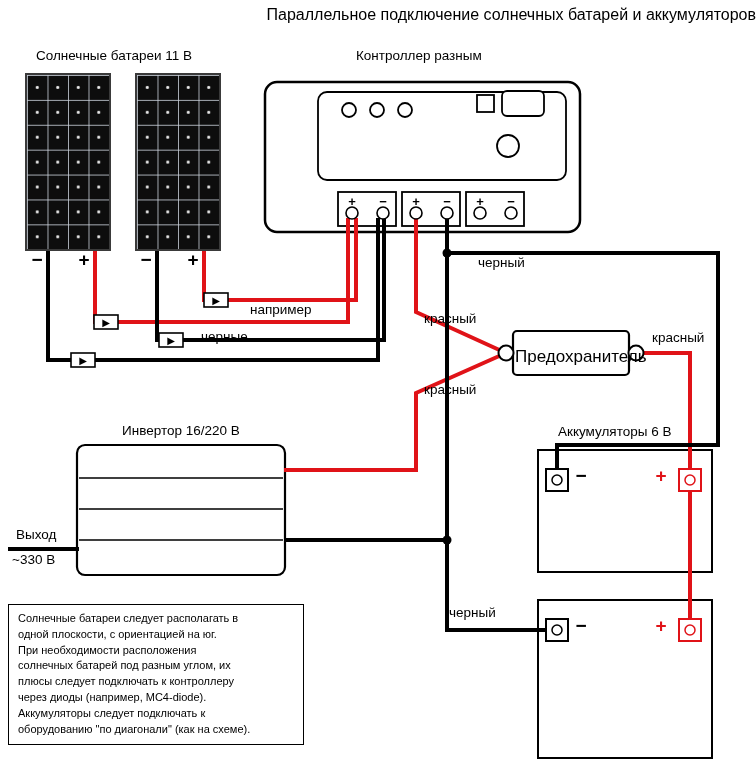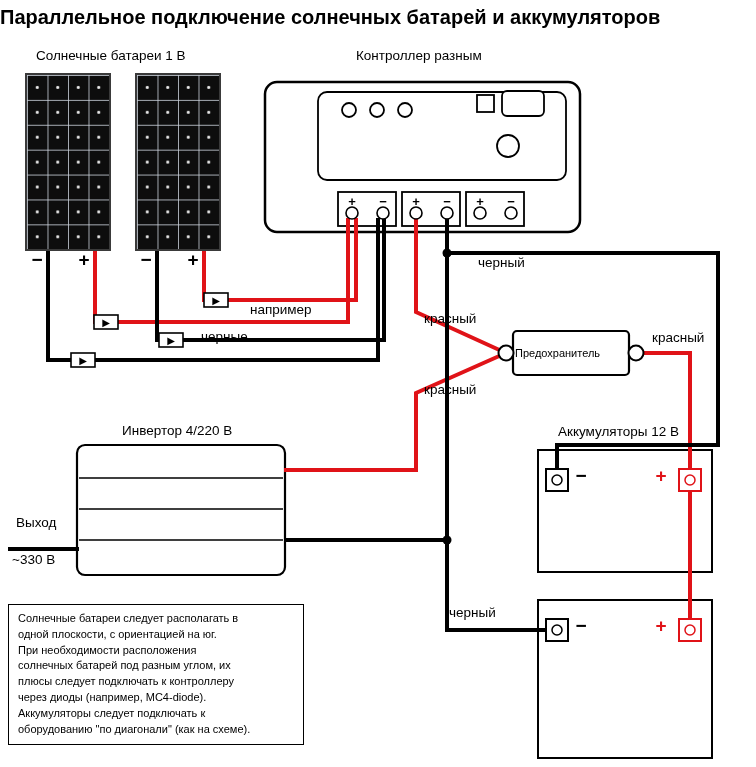--- a/index.html
+++ b/index.html
@@ -6,27 +6,27 @@
   #stage{position:relative;width:756px;height:767px;background:#fff;overflow:hidden;
          font-family:"Liberation Sans",sans-serif;color:#000}
   .panel{position:absolute;top:73px;width:86px;height:178px;box-sizing:border-box;
          background-color:#0d0d0d;border:2px solid #3a3a3a;
          background-image:
            radial-gradient(circle,rgba(255,255,255,.9) 1.1px,transparent 2px),
            linear-gradient(to right,rgba(205,212,222,.8) 1.4px,transparent 1.4px),
            linear-gradient(to bottom,rgba(205,212,222,.8) 1.4px,transparent 1.4px);
          background-size:20.5px 24.9px}
   svg.wiring{position:absolute;left:0;top:0}
-  .title{position:absolute;left:0;top:6px;width:756px;text-align:left;
-         font-size:20px;font-weight:bold}
+  .title{position:absolute;left:0;top:6px;width:756px;text-align:right;
+         font-size:16px;font-weight:normal}
   .lbl{position:absolute;font-size:13.5px;white-space:nowrap;line-height:1.1}
   .sign{position:absolute;width:18px;text-align:center;font-size:19px;font-weight:bold;line-height:1}
   .csign{position:absolute;width:16px;text-align:center;font-size:13px;font-weight:bold;line-height:1}
   .red{color:#e01318}
-  .fuselbl{position:absolute;left:515px;top:347px;width:112px;text-align:left;font-size:11px}
+  .fuselbl{position:absolute;left:515px;top:347px;width:112px;text-align:left;font-size:17px}
   .note{position:absolute;left:8px;top:604px;width:276px;border:1.5px solid #000;
         padding:6px 9px;font-size:11px;line-height:1.44;white-space:pre-line}
 </style>
 </head>
 <body>
 
 <div id="stage">
 
   <div class="panel" style="left:25px"></div>
   <div class="panel" style="left:135px"></div>
@@ -115,27 +115,27 @@
       <circle cx="690" cy="480" r="5" fill="#fff" stroke="#e01318" stroke-width="1.5"></circle>
       <rect x="546" y="619" width="22" height="22" fill="#fff" stroke="#000" stroke-width="2"></rect>
       <circle cx="557" cy="630" r="5" fill="#fff" stroke="#000" stroke-width="1.5"></circle>
       <rect x="679" y="619" width="22" height="22" fill="#fff" stroke="#e01318" stroke-width="2"></rect>
       <circle cx="690" cy="630" r="5" fill="#fff" stroke="#e01318" stroke-width="1.5"></circle>
     </g>
   </svg>
 
   <div class="title">Параллельное подключение солнечных батарей и аккумуляторов</div>
 
-  <div class="lbl" style="left:36px;top:49px">Солнечные батареи 1 В</div>
+  <div class="lbl" style="left:36px;top:49px">Солнечные батареи 11 В</div>
   <div class="lbl" style="left:356px;top:49px">Контроллер разным</div>
-  <div class="lbl" style="left:122px;top:424px">Инвертор 4/220 В</div>
-  <div class="lbl" style="left:558px;top:425px">Аккумуляторы 12 В</div>
+  <div class="lbl" style="left:122px;top:424px">Инвертор 16/220 В</div>
+  <div class="lbl" style="left:558px;top:425px">Аккумуляторы 6 В</div>
   <div class="fuselbl">Предохранитель</div>
 
-  <div class="lbl" style="left:16px;top:516px">Выход</div>
+  <div class="lbl" style="left:16px;top:528px">Выход</div>
   <div class="lbl" style="left:12px;top:553px">~330 В</div>
 
   <div class="lbl" style="left:250px;top:303px">например</div>
   <div class="lbl" style="left:201px;top:330px">черные</div>
   <div class="lbl" style="left:424px;top:312px">красный</div>
   <div class="lbl" style="left:424px;top:383px">красный</div>
   <div class="lbl" style="left:652px;top:331px">красный</div>
   <div class="lbl" style="left:478px;top:256px">черный</div>
   <div class="lbl" style="left:449px;top:606px">черный</div>
 

